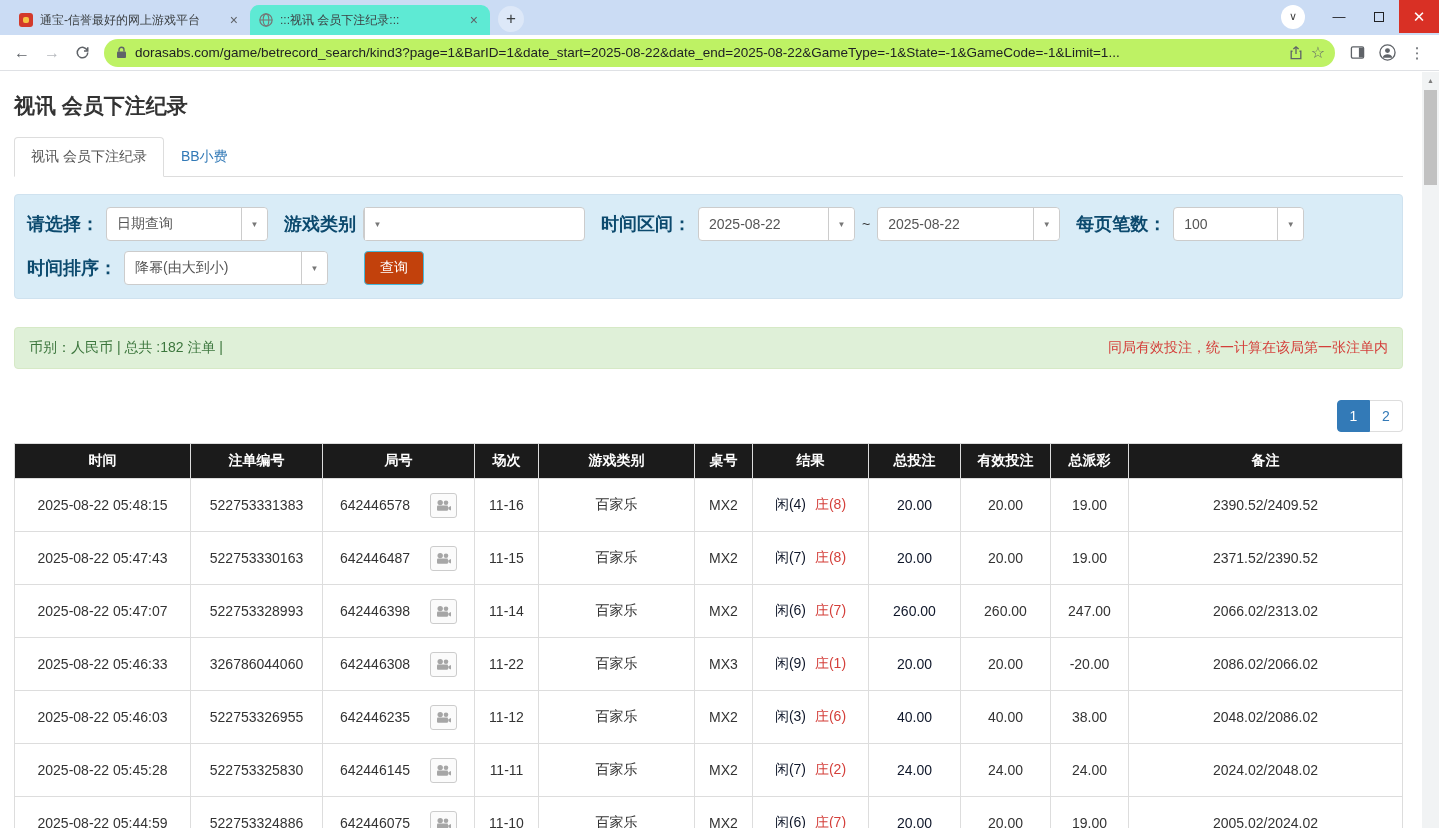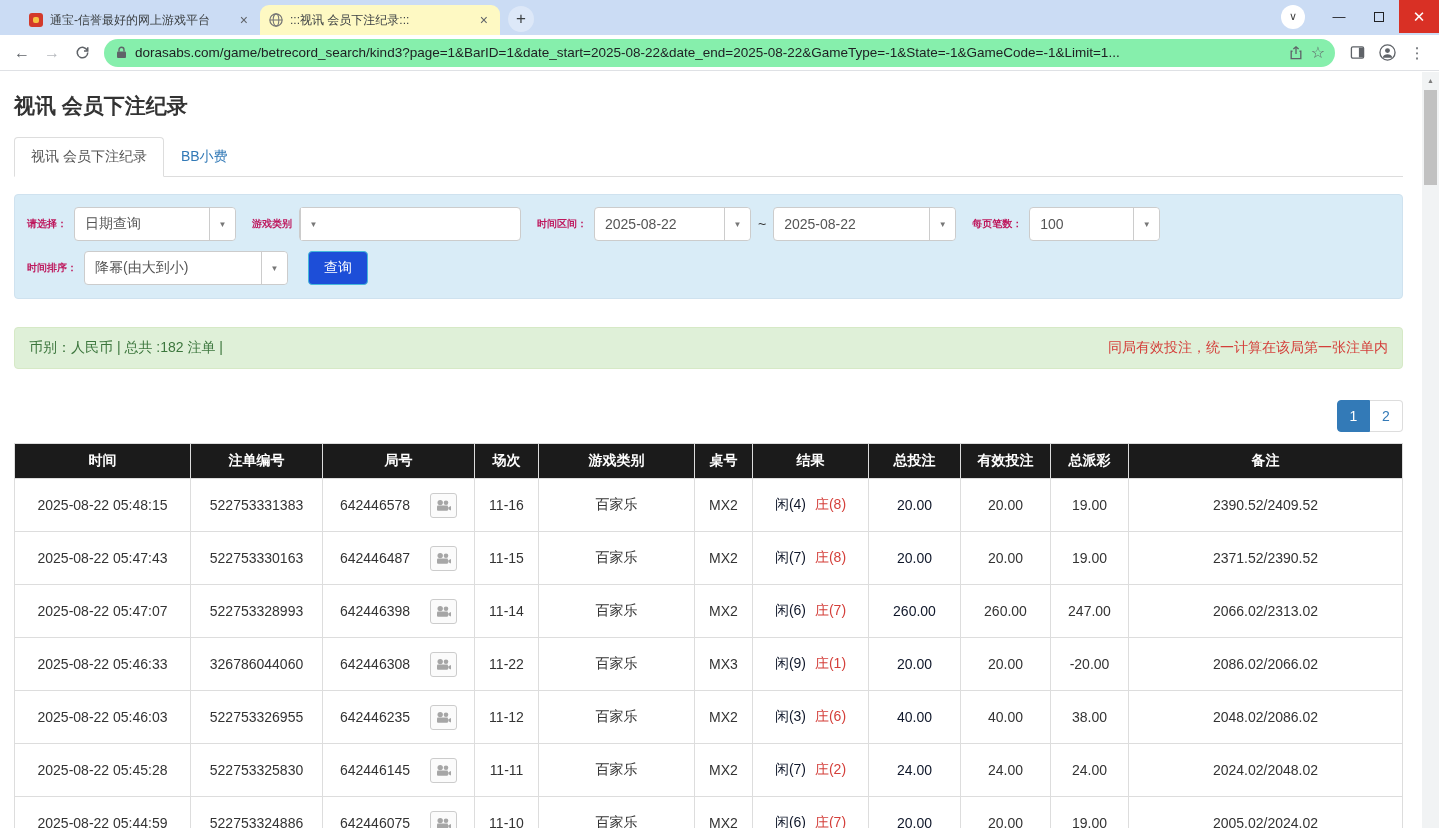--- a/index.html
+++ b/index.html
@@ -1,44 +1,44 @@
 <!DOCTYPE html>
 <html><head>
 <meta charset="utf-8">
 <style>
   * { margin:0; padding:0; box-sizing:border-box; }
   html,body { width:1439px; height:828px; overflow:hidden; background:#fff;
               font-family:"Liberation Sans", sans-serif; }
 
   
   .titlebar { height:35px; background:#cbdcf4; display:flex; align-items:flex-end; position:relative; }
-  .tabstrip { display:flex; align-items:flex-end; padding-left:20px; height:100%; }
+  .tabstrip { display:flex; align-items:flex-end; padding-left:10px; height:100%; }
   .tab { width:240px; height:30px; display:flex; align-items:center; gap:7px; padding:0 9px;
          border-radius:9px 9px 0 0; font-size:12px; color:#3c4043; cursor:pointer; }
   .tab .tab-title { flex:1; white-space:nowrap; overflow:hidden; text-overflow:ellipsis; }
   .tab .tab-close { color:#5f6368; font-size:14px; line-height:1; padding:1px 3px; border-radius:50%; }
-  .tab.active { background:#fef9c3; }
+  .tab.active { background:#5eead4; }
   .fav-red { width:14px; height:14px; border-radius:3px; background:#d33a2c; flex:0 0 auto; position:relative; }
   .fav-red::after{ content:""; position:absolute; inset:4px; background:#f6c344; border-radius:2px;}
   .newtab { width:26px; height:26px; border-radius:50%; display:flex; align-items:center; justify-content:center;
             font-size:17px; color:#3c4043; margin:0 0 3px 8px; background:rgba(255,255,255,.35); cursor:pointer;}
   .win-controls { position:absolute; right:0; top:0; height:33px; display:flex; align-items:center; }
   .chev-circle { width:24px; height:24px; border-radius:50%; background:#fff; color:#444; display:flex;
                  align-items:center; justify-content:center; font-size:11px; margin-right:14px; cursor:pointer;}
   .win-btn { width:40px; height:33px; display:flex; align-items:center; justify-content:center;
              font-size:13px; color:#202124; cursor:pointer; }
   .max-box { width:10px; height:10px; border:1.2px solid #202124; display:inline-block; }
   .win-close { background:#d93025; color:#fff; font-size:15px; }
 
   .toolbar { height:36px; background:#fff; border-bottom:1px solid #dfe1e5; display:flex; align-items:center;
              padding:0 8px; gap:2px; }
   .nav-ic { width:28px; height:28px; border-radius:50%; display:flex; align-items:center; justify-content:center;
             color:#5f6368; font-size:16px; cursor:pointer; flex:0 0 auto;}
   .nav-ic.disabled { color:#b6b9be; }
-  .addressbar { flex:1; min-width:0; height:28px; background:#86efac; border-radius:14px; display:flex;
+  .addressbar { flex:1; min-width:0; height:28px; background:#bef264; border-radius:14px; display:flex;
                 align-items:center; gap:8px; padding:0 10px 0 12px; margin:12px 6px; }
   .url-text { flex:1; min-width:0; font-size:13.5px; color:#202124; white-space:nowrap; overflow:hidden;
               text-overflow:ellipsis; }
   .bar-ic { flex:0 0 auto; display:flex; align-items:center; justify-content:center; cursor:pointer; color:#5f6368;}
   .star { font-size:16px; color:#5f6368; }
   .kebab { font-size:15px; letter-spacing:0; color:#5f6368; }
 
   
   .page { width:1422px; padding:0 19px 0 14px; }
   .page-title { font-size:21px; font-weight:700; color:#333; margin:21px 0 17px; }
@@ -46,29 +46,29 @@
   .nav-tabs { display:flex; border-bottom:1px solid #ddd; }
   .nav-tab { padding:10px 16px; font-size:14px; margin-bottom:-1px; border:1px solid transparent;
              border-radius:4px 4px 0 0; color:#337ab7; cursor:pointer; }
   .nav-tab.active { color:#555; background:#fff; border-color:#ddd #ddd #fff #ddd; cursor:default; }
 
   .filter-panel { margin-top:17px; background:#d9ecf7; border:1px solid #cfe2ef; border-radius:4px;
                   padding:12px 12px 13px; }
   .filter-row { display:flex; align-items:center; }
   .filter-row + .filter-row { margin-top:10px; }
   .fgroup { display:flex; align-items:center; margin-right:16px; }
-  .flabel { font-size:10px; font-weight:700; color:#be185d; white-space:nowrap; margin-right:7px; }
+  .flabel { font-size:18px; font-weight:700; color:#0c4a6e; white-space:nowrap; margin-right:7px; }
   .tilde { font-size:14px; color:#333; margin:0 7px; }
   .select { display:flex; align-items:stretch; height:34px; background:#fff; border:1px solid #ccc;
             border-radius:4px; cursor:pointer; }
   .select .val { flex:1; display:flex; align-items:center; padding:0 10px; font-size:14px; color:#555;
                  white-space:nowrap; overflow:hidden; }
   .select .caret { width:26px; border-left:1px solid #ccc; display:flex; align-items:center;
                    justify-content:center; font-size:8px; color:#777; background:#fff; border-radius:0 4px 4px 0;}
-  .btn-query { margin-left:4px; background:#1d4ed8; border:1px solid #46b8da; color:#fff; font-size:14px;
+  .btn-query { margin-left:20px; background:#c2410c; border:1px solid #46b8da; color:#fff; font-size:14px;
                padding:7px 15px; border-radius:4px; cursor:pointer; }
 
   .summary { margin-top:28px; background:#dff0d8; border:1px solid #d6e9c6; border-radius:4px;
              padding:11px 14px; display:flex; justify-content:space-between; align-items:center; font-size:14px;}
   .summary-left { color:#3c763d; }
   .summary-right { color:#d43f3a; }
 
   .pagination-wrap { display:flex; justify-content:flex-end; margin:31px 0 11px; }
   .page-btn { min-width:33px; height:32px; display:flex; align-items:center; justify-content:center;
               border:1px solid #ddd; background:#fff; color:#337ab7; font-size:14px; text-decoration:none;

